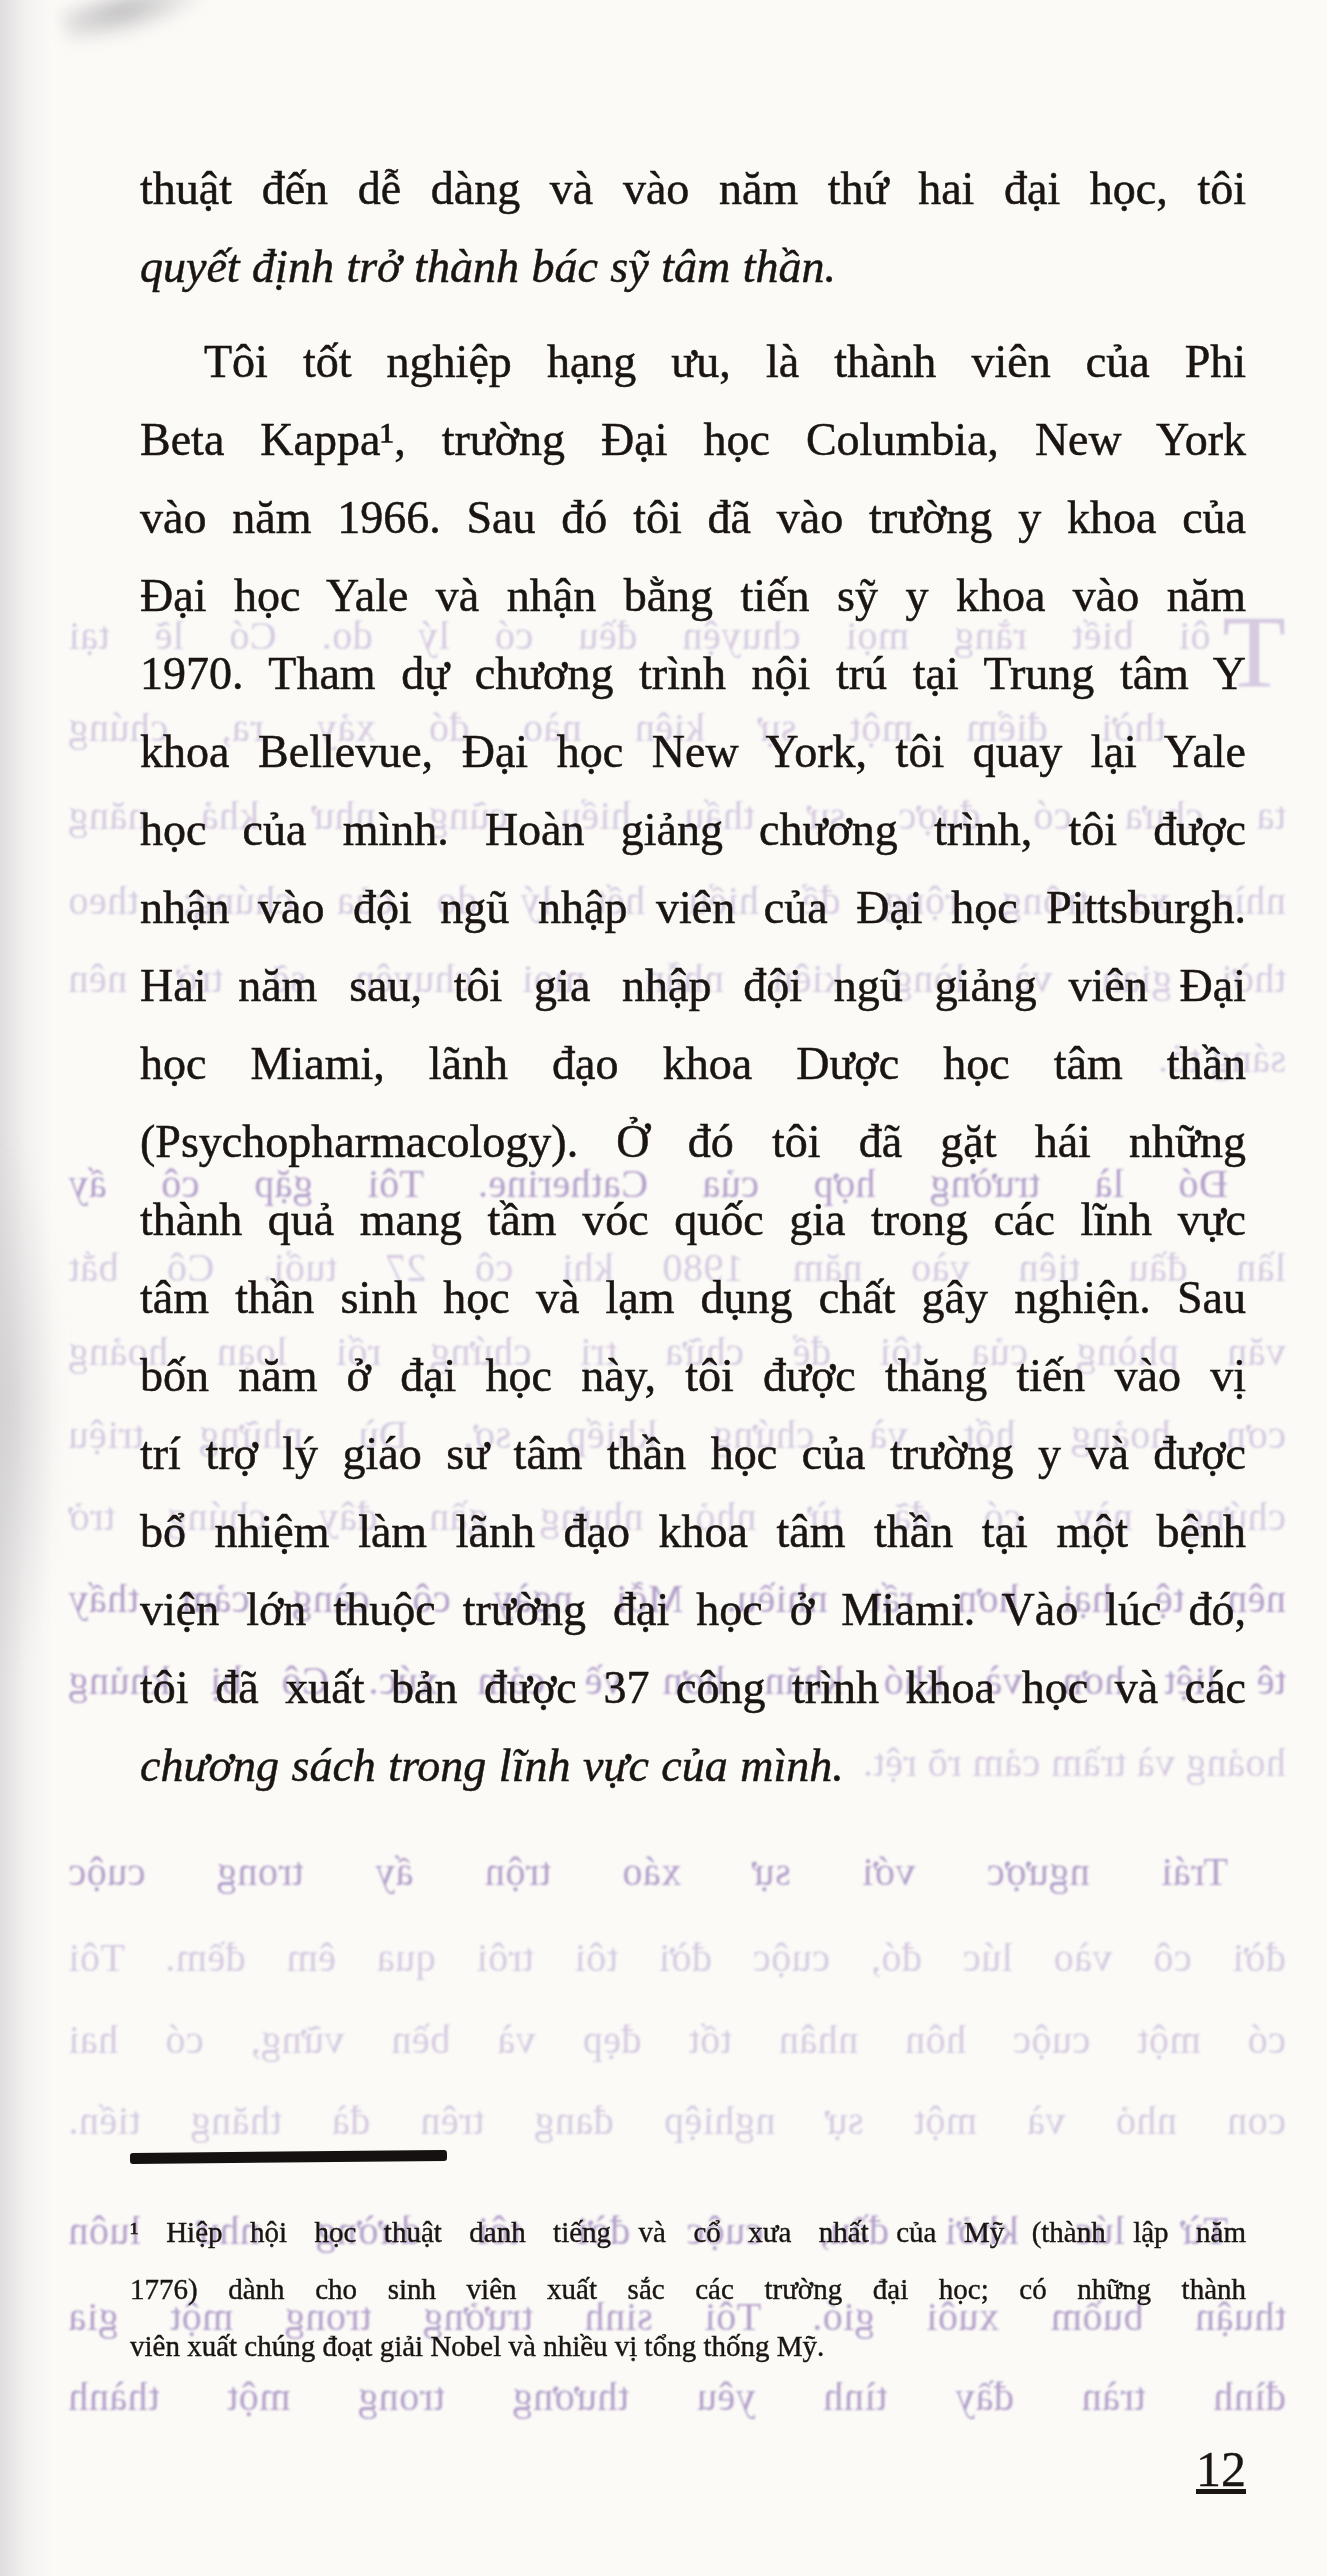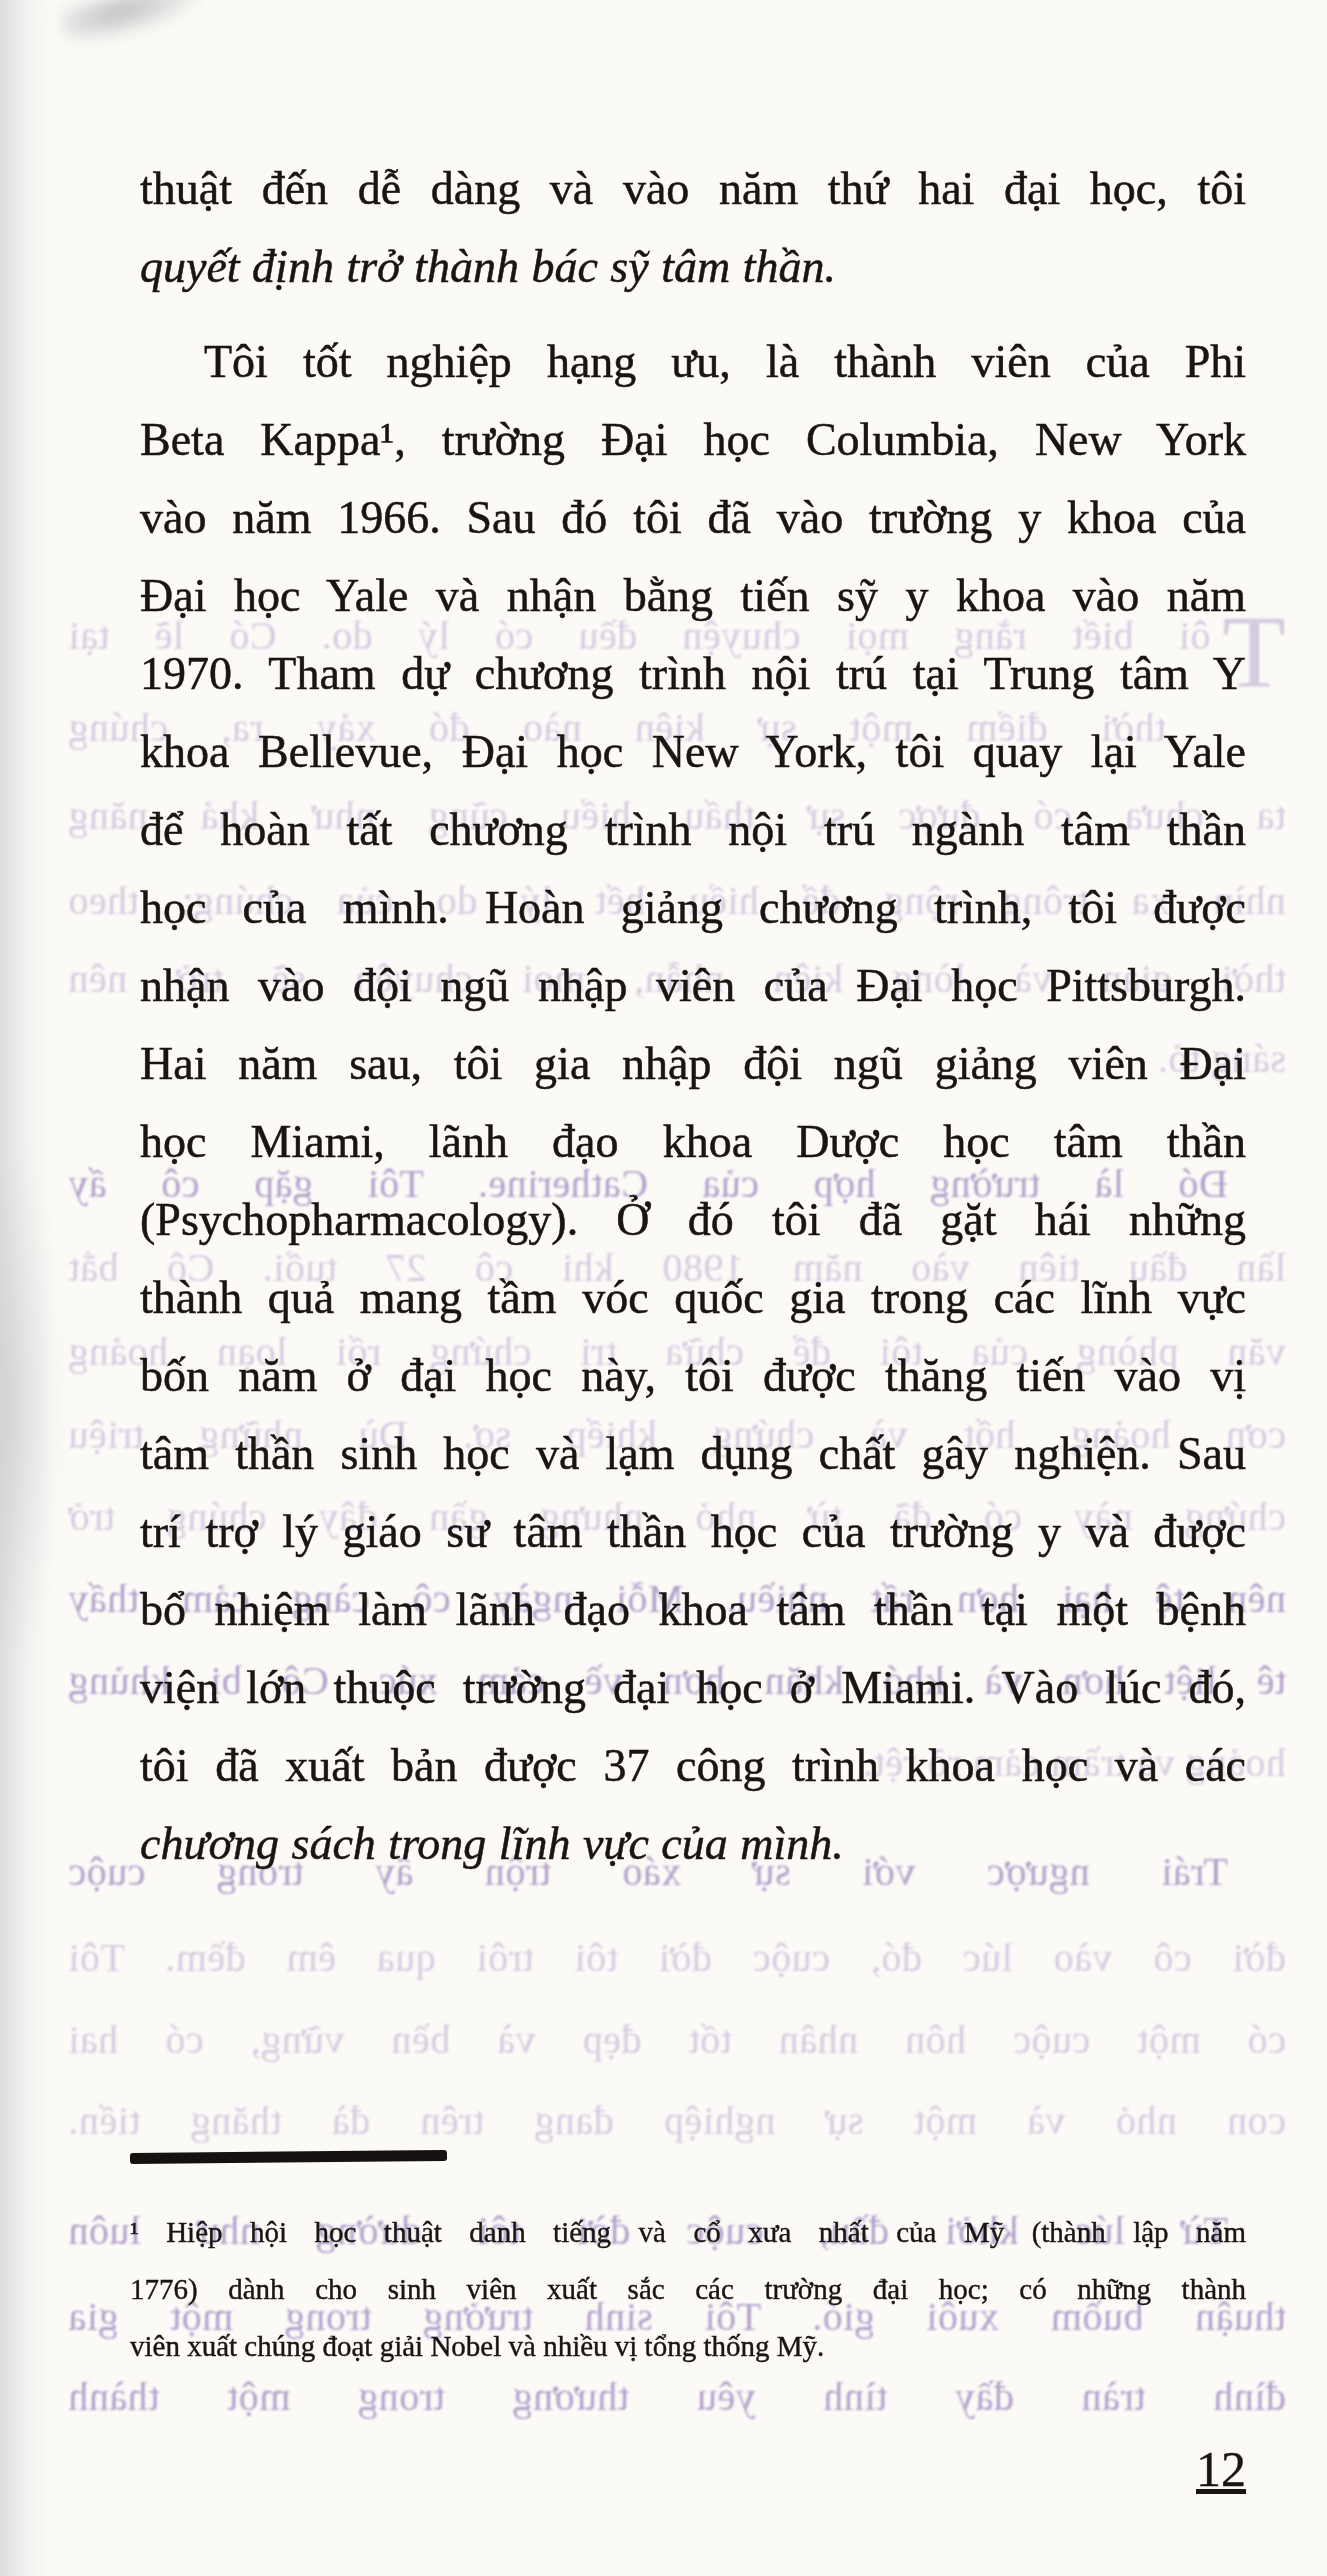--- a/index.html
+++ b/index.html
@@ -126,29 +126,28 @@
         <div class="line">thuật đến dễ dàng và vào năm thứ hai đại học, tôi</div>
         <div class="line no-just">quyết định trở thành bác sỹ tâm thần.</div>
       </div>
       <div class="para indent">
         <div class="line">Tôi tốt nghiệp hạng ưu, là thành viên của Phi</div>
         <div class="line">Beta Kappa¹, trường Đại học Columbia, New York</div>
         <div class="line">vào năm 1966. Sau đó tôi đã vào trường y khoa của</div>
         <div class="line">Đại học Yale và nhận bằng tiến sỹ y khoa vào năm</div>
         <div class="line">1970. Tham dự chương trình nội trú tại Trung tâm Y</div>
         <div class="line">khoa Bellevue, Đại học New York, tôi quay lại Yale</div>
-        <div class="line">để hoàn tất chương trình nội trú ngành tâm thần</div>
         <div class="line">học của mình. Hoàn giảng chương trình, tôi được</div>
         <div class="line">nhận vào đội ngũ nhập viên của Đại học Pittsburgh.</div>
         <div class="line">Hai năm sau, tôi gia nhập đội ngũ giảng viên Đại</div>
         <div class="line">học Miami, lãnh đạo khoa Dược học tâm thần</div>
         <div class="line">(Psychopharmacology). Ở đó tôi đã gặt hái những</div>
         <div class="line">thành quả mang tầm vóc quốc gia trong các lĩnh vực</div>
+        <div class="line">tâm thần sinh học và lạm dụng chất gây nghiện. Sau</div>
         <div class="line">bốn năm ở đại học này, tôi được thăng tiến vào vị</div>
-        <div class="line">tâm thần sinh học và lạm dụng chất gây nghiện. Sau</div>
         <div class="line">trí trợ lý giáo sư tâm thần học của trường y và được</div>
         <div class="line">bổ nhiệm làm lãnh đạo khoa tâm thần tại một bệnh</div>
         <div class="line">viện lớn thuộc trường đại học ở Miami. Vào lúc đó,</div>
         <div class="line">tôi đã xuất bản được 37 công trình khoa học và các</div>
         <div class="line no-just">chương sách trong lĩnh vực của mình.</div>
       </div>
     </div>
 
   <div class="footnote">
     <div class="fn-rule"></div>

